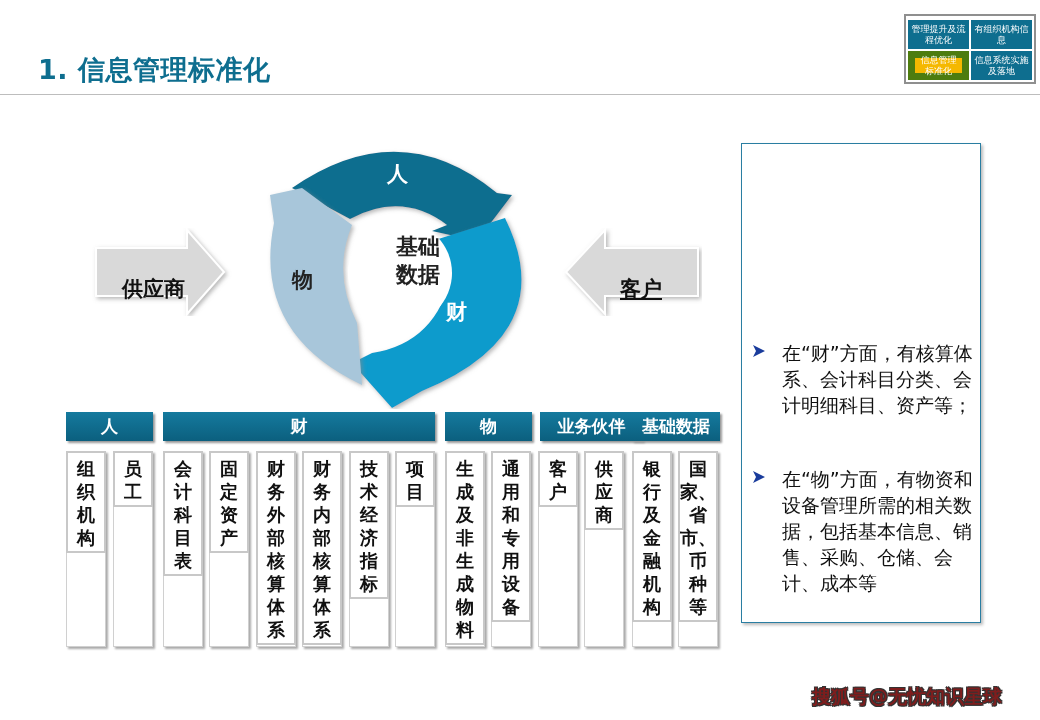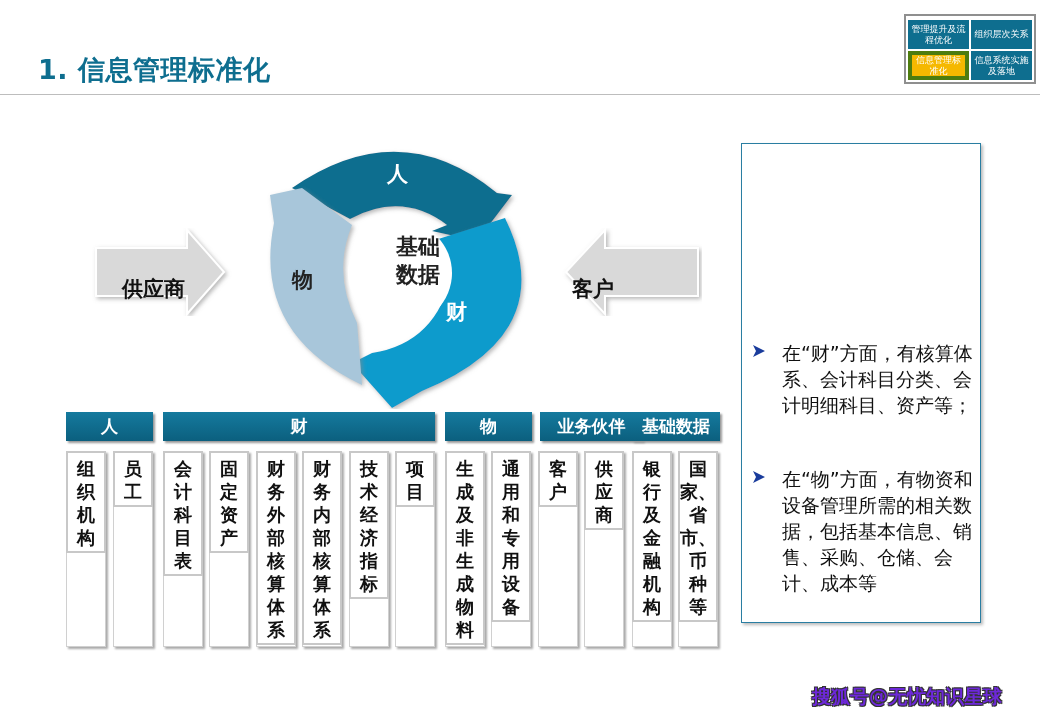--- a/index.html
+++ b/index.html
@@ -5,21 +5,21 @@
   html, body { margin:0; padding:0; }
   body { width:1040px; height:720px; background:#ffffff; position:relative; overflow:hidden;
          font-family:"DejaVu Sans", "Liberation Sans", sans-serif; color:#000; }
   .title { position:absolute; left:38px; top:52px; font-size:27px; font-weight:bold; color:#0e6e8f; letter-spacing:0.5px; }
   .title-rule { position:absolute; left:0; top:94px; width:1040px; height:1px; background:#bdbdbd; }
 
   
   .nav { position:absolute; left:904px; top:14px; width:132px; height:70px; border:2px solid #8f8f8f; background:#fff; box-sizing:border-box; }
   .nav-cell { position:absolute; width:61px; height:29px; background:#0e6e8f; color:#fff; font-size:9px; line-height:11px;
               text-align:center; display:flex; align-items:center; justify-content:center; box-sizing:border-box; padding:0 2px; }
-  .nav-cell.active { background:#f5b800; border:4px solid #4d7c0f; color:#fff; }
+  .nav-cell.active { background:#f5b800; border:7px solid #4d7c0f; color:#fff; }
 
   
   .cycle { position:absolute; left:262px; top:133px; width:276px; height:276px; }
   .cycle-label { position:absolute; font-size:21px; font-weight:bold; }
   .center-label { position:absolute; left:360px; top:233px; width:80px; text-align:right; font-size:22px; font-weight:bold; line-height:28px; color:#222; }
 
   
   .arrow { position:absolute; }
   .arrow-text { position:absolute; font-size:21px; font-weight:bold; color:#111;margin-top:19px; }
 
@@ -30,32 +30,32 @@
   .bullet .txt { display:block; padding-left:30px; }
 
   
   .cat { position:absolute; top:412px; height:29px; background:linear-gradient(#157a9e,#0b5f7e); color:#fff; font-size:17px; font-weight:bold;
          display:flex; align-items:center; justify-content:center; box-shadow:2px 2px 2px #999; }
   .col-bg { position:absolute; top:451px; width:40px; background:#fff; border:1px solid #d0d0d0; box-shadow:2px 2px 2px #aaa; box-sizing:border-box; }
   .col-tag { position:absolute; top:451px; width:40px; background:#fff; border:2px solid #c8c8c8; box-sizing:border-box;
              font-size:18px; font-weight:bold; line-height:23px; text-align:center; padding:4px 0 2px 0; color:#111; }
   .vert { display:block; white-space:pre-line; }
 
-  .watermark { position:absolute; left:812px; top:684px; font-size:19px; color:#6d28d9; font-weight:bold;
+  .watermark { position:absolute; left:812px; top:684px; font-size:19px; color:#7f1d1d; font-weight:bold;
                text-shadow:-1px -1px 0 #333,1px -1px 0 #333,-1px 1px 0 #333,1px 1px 0 #333; }
 </style>
 </head>
 <body>
 
 <div class="title">1. 信息管理标准化</div>
 <div class="title-rule"></div>
 
 <div class="nav">
   <div class="nav-cell" style="left:2px;top:4px;">管理提升及流程优化</div>
-  <div class="nav-cell" style="left:65px;top:4px;">组织层次关系</div>
+  <div class="nav-cell" style="left:65px;top:4px;">有组织机构信息</div>
   <div class="nav-cell active" style="left:2px;top:35px;">信息管理标准化</div>
   <div class="nav-cell" style="left:65px;top:35px;">信息系统实施及落地</div>
 </div>
 
 <svg class="cycle" viewBox="0 0 276 276">
   <defs>
     <filter id="sh" x="-10%" y="-10%" width="130%" height="130%">
       <feDropShadow dx="2" dy="2" stdDeviation="2" flood-color="#888" flood-opacity="0.6"></feDropShadow>
     </filter>
   </defs>
@@ -76,21 +76,21 @@
 </div>
 
 <svg class="arrow" style="left:92px;top:228px;" width="140" height="88">
   <path d="M4 20 L95 20 L95 2 L132 44 L95 86 L95 68 L4 68 Z" fill="#d9d9d9" stroke="#fff" stroke-width="2" filter="url(#sh)"></path>
 </svg>
 <div class="arrow-text" style="left:122px;top:256px;">供应商</div>
 
 <svg class="arrow" style="left:560px;top:228px;" width="142" height="88">
   <path d="M138 20 L45 20 L45 2 L6 44 L45 86 L45 68 L138 68 Z" fill="#d9d9d9" stroke="#fff" stroke-width="2" filter="url(#sh)"></path>
 </svg>
-<div class="arrow-text" style="left:572px;top:256px;">客户</div>
+<div class="arrow-text" style="left:620px;top:256px;text-decoration:underline;">客户</div>
 
 <div class="panel">
   <div class="bullet" style="top:322px;">
     <svg class="mark" viewBox="0 0 14 16">
         <path d="M1 2 L13 8 L1 14 L4 8 Z" fill="#1a3c9c"></path>
       </svg>
     <span class="txt">在“物”方面，有物资和设备管理所需的相关数据，包括基本信息、销售、采购、仓储、会计、成本等</span>
   </div>
   <div class="bullet" style="top:196px;">
     <svg class="mark" viewBox="0 0 14 16">

